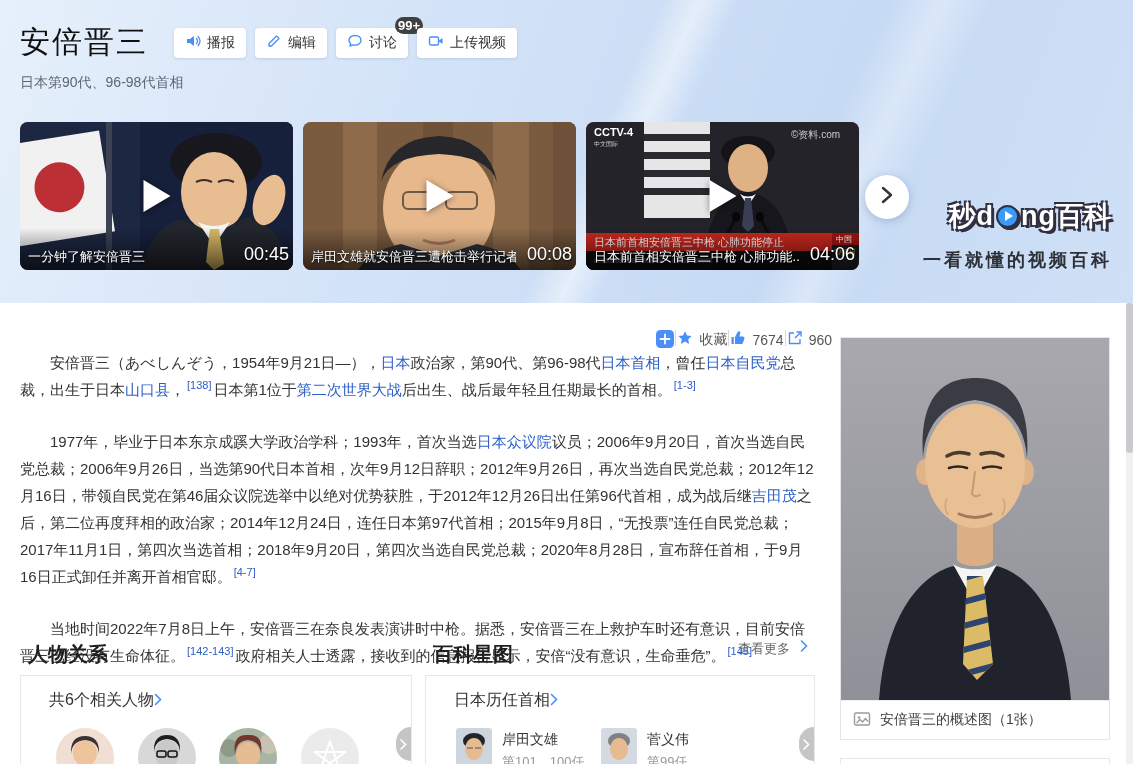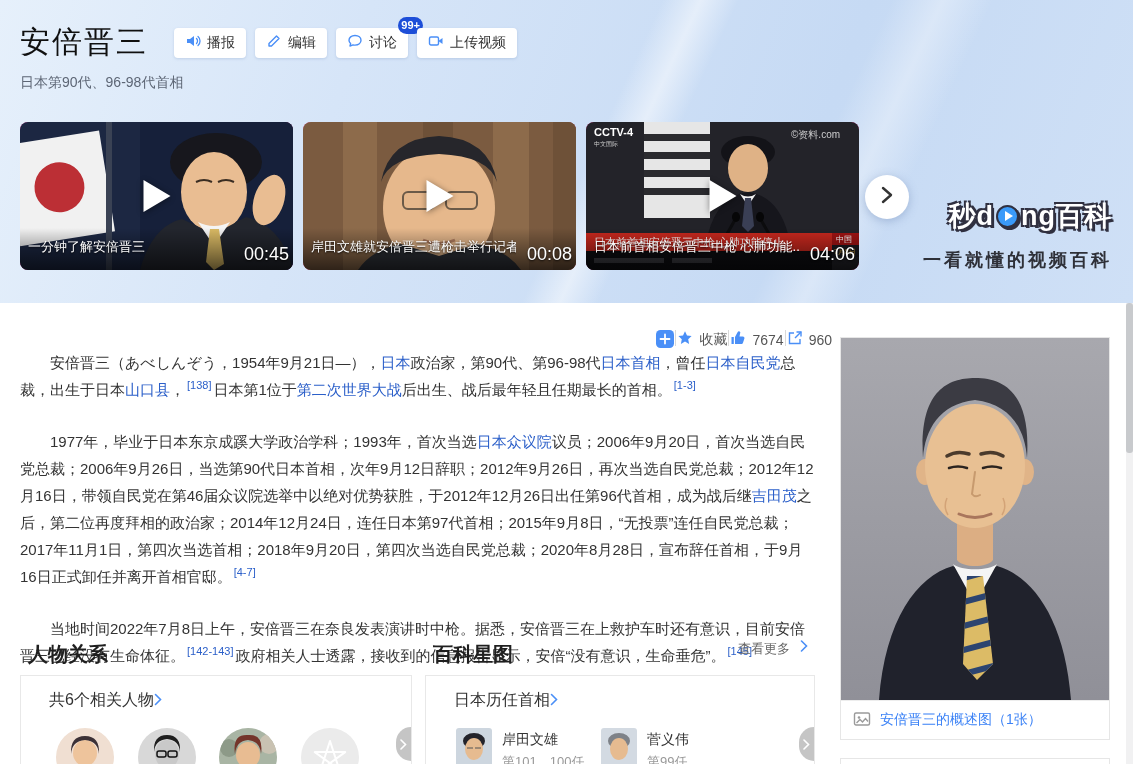--- a/index.html
+++ b/index.html
@@ -12,29 +12,29 @@
   .banner{position:absolute;left:0;top:0;width:1133px;height:303px;
     background:linear-gradient(110deg,#e6f0fb 0%,#d6e5f8 30%,#c6daf4 70%,#cfe0f6 100%);overflow:hidden;}
   .banner::after{content:"";position:absolute;inset:0;
     background:linear-gradient(115deg,transparent 52%,rgba(255,255,255,.5) 55%,transparent 58%,transparent 70%,rgba(255,255,255,.35) 74%,transparent 78%);}
   .page-header{position:absolute;left:20px;top:22px;display:flex;align-items:center;z-index:2;}
   .page-title{font-size:30px;font-weight:400;color:#101010;margin:0;letter-spacing:2px;}
   .hdr-buttons{display:flex;margin-left:26px;gap:9px;}
   .hdr-btn{position:relative;height:30px;padding:0 11px;background:#fff;border-radius:4px;
     display:flex;align-items:center;gap:6px;font-size:14px;color:#333;cursor:pointer;
     box-shadow:0 1px 3px rgba(110,140,185,.28);}
-  .badge{position:absolute;top:-11px;right:-15px;background:#1d4ed8;color:#fff;font-size:11px;
+  .badge{position:absolute;top:-11px;right:-15px;background:#404040;color:#fff;font-size:13px;
     font-weight:bold;padding:2px 3px;border-radius:10px;line-height:13px;}
   .subtitle{position:absolute;left:20px;top:74px;font-size:14px;color:#5d6675;z-index:2;}
   
   .video-card{position:absolute;top:122px;width:273px;height:148px;border-radius:8px;overflow:hidden;cursor:pointer;z-index:2;background:#ec4899;}
   .v1{left:20px}.v2{left:303px}.v3{left:586px}
   .video-card svg.art{position:absolute;left:0;top:0;}
   .vshade{position:absolute;left:0;right:0;bottom:0;height:42px;background:linear-gradient(transparent,rgba(0,0,0,.62));}
-  .vtitle{position:absolute;left:8px;bottom:14px;color:#fff;font-size:13px;max-width:205px;white-space:nowrap;overflow:hidden;text-shadow:0 1px 2px rgba(0,0,0,.85);}
+  .vtitle{position:absolute;left:8px;bottom:4px;color:#fff;font-size:13px;max-width:205px;white-space:nowrap;overflow:hidden;text-shadow:0 1px 2px rgba(0,0,0,.85);}
   .vdur{position:absolute;right:4px;bottom:5px;color:#fff;font-size:18px;text-shadow:0 1px 2px rgba(0,0,0,.85);}
   .vplay{position:absolute;left:50%;top:50%;transform:translate(-50%,-50%);width:0;height:0;
     border-left:27px solid #fff;border-top:16px solid transparent;border-bottom:16px solid transparent;
     filter:drop-shadow(0 1px 3px rgba(0,0,0,.45));}
   .carousel-next{position:absolute;left:865px;top:175px;width:44px;height:44px;border-radius:50%;background:#fff;
     box-shadow:0 2px 10px rgba(80,110,160,.35);display:flex;align-items:center;justify-content:center;cursor:pointer;z-index:2;}
   
   .brand{position:absolute;right:21px;top:198px;text-align:right;z-index:2;}
   .brand-logo{display:flex;align-items:center;justify-content:flex-end;font-size:27px;font-weight:bold;color:#fff;letter-spacing:1px;
     text-shadow:-2px -2px 0 #303040,2px -2px 0 #303040,-2px 2px 0 #303040,2px 2px 0 #303040,3px 3px 0 #303040;}
@@ -64,21 +64,21 @@
     border-radius:17px 0 0 17px;display:flex;align-items:center;justify-content:center;cursor:pointer;}
   .sm-photo{position:absolute;top:52px;width:36px;height:58px;border-radius:3px;overflow:hidden;cursor:pointer;}
   .sp1{left:30px}.sp2{left:175px}
   .sm-name{position:absolute;top:55px;font-size:14px;color:#333;cursor:pointer;}
   .sn1{left:76px}.sn2{left:221px}
   .sm-term{position:absolute;top:77px;font-size:13px;color:#999;}
   .st1{left:76px}.st2{left:221px}
   
   .sidebar-card{position:absolute;left:840px;top:34px;width:270px;background:#fff;border:1px solid #e6e6e6;box-sizing:border-box;}
   .portrait{display:block;}
-  .sidebar-caption{height:38px;border-top:1px solid #ededed;display:flex;align-items:center;gap:9px;padding:0 12px;font-size:14px;color:#3b82f6;cursor:pointer;}
+  .sidebar-caption{height:38px;border-top:1px solid #ededed;display:flex;align-items:center;gap:9px;padding:0 12px;font-size:14px;color:#404040;cursor:pointer;}
   .sidebar-card2{position:absolute;left:840px;top:455px;width:270px;height:12px;background:#fff;border:1px solid #e6e6e6;border-bottom:none;box-sizing:border-box;}
   
   .scroll-track{position:absolute;right:0;top:303px;width:7px;height:461px;background:#f1f1f2;}
   .scroll-thumb{position:absolute;right:0;top:303px;width:7px;height:150px;background:#c8cacd;border-radius:3px;}
 </style>
 </head>
 <body>
 
 <div class="banner"></div>
 

